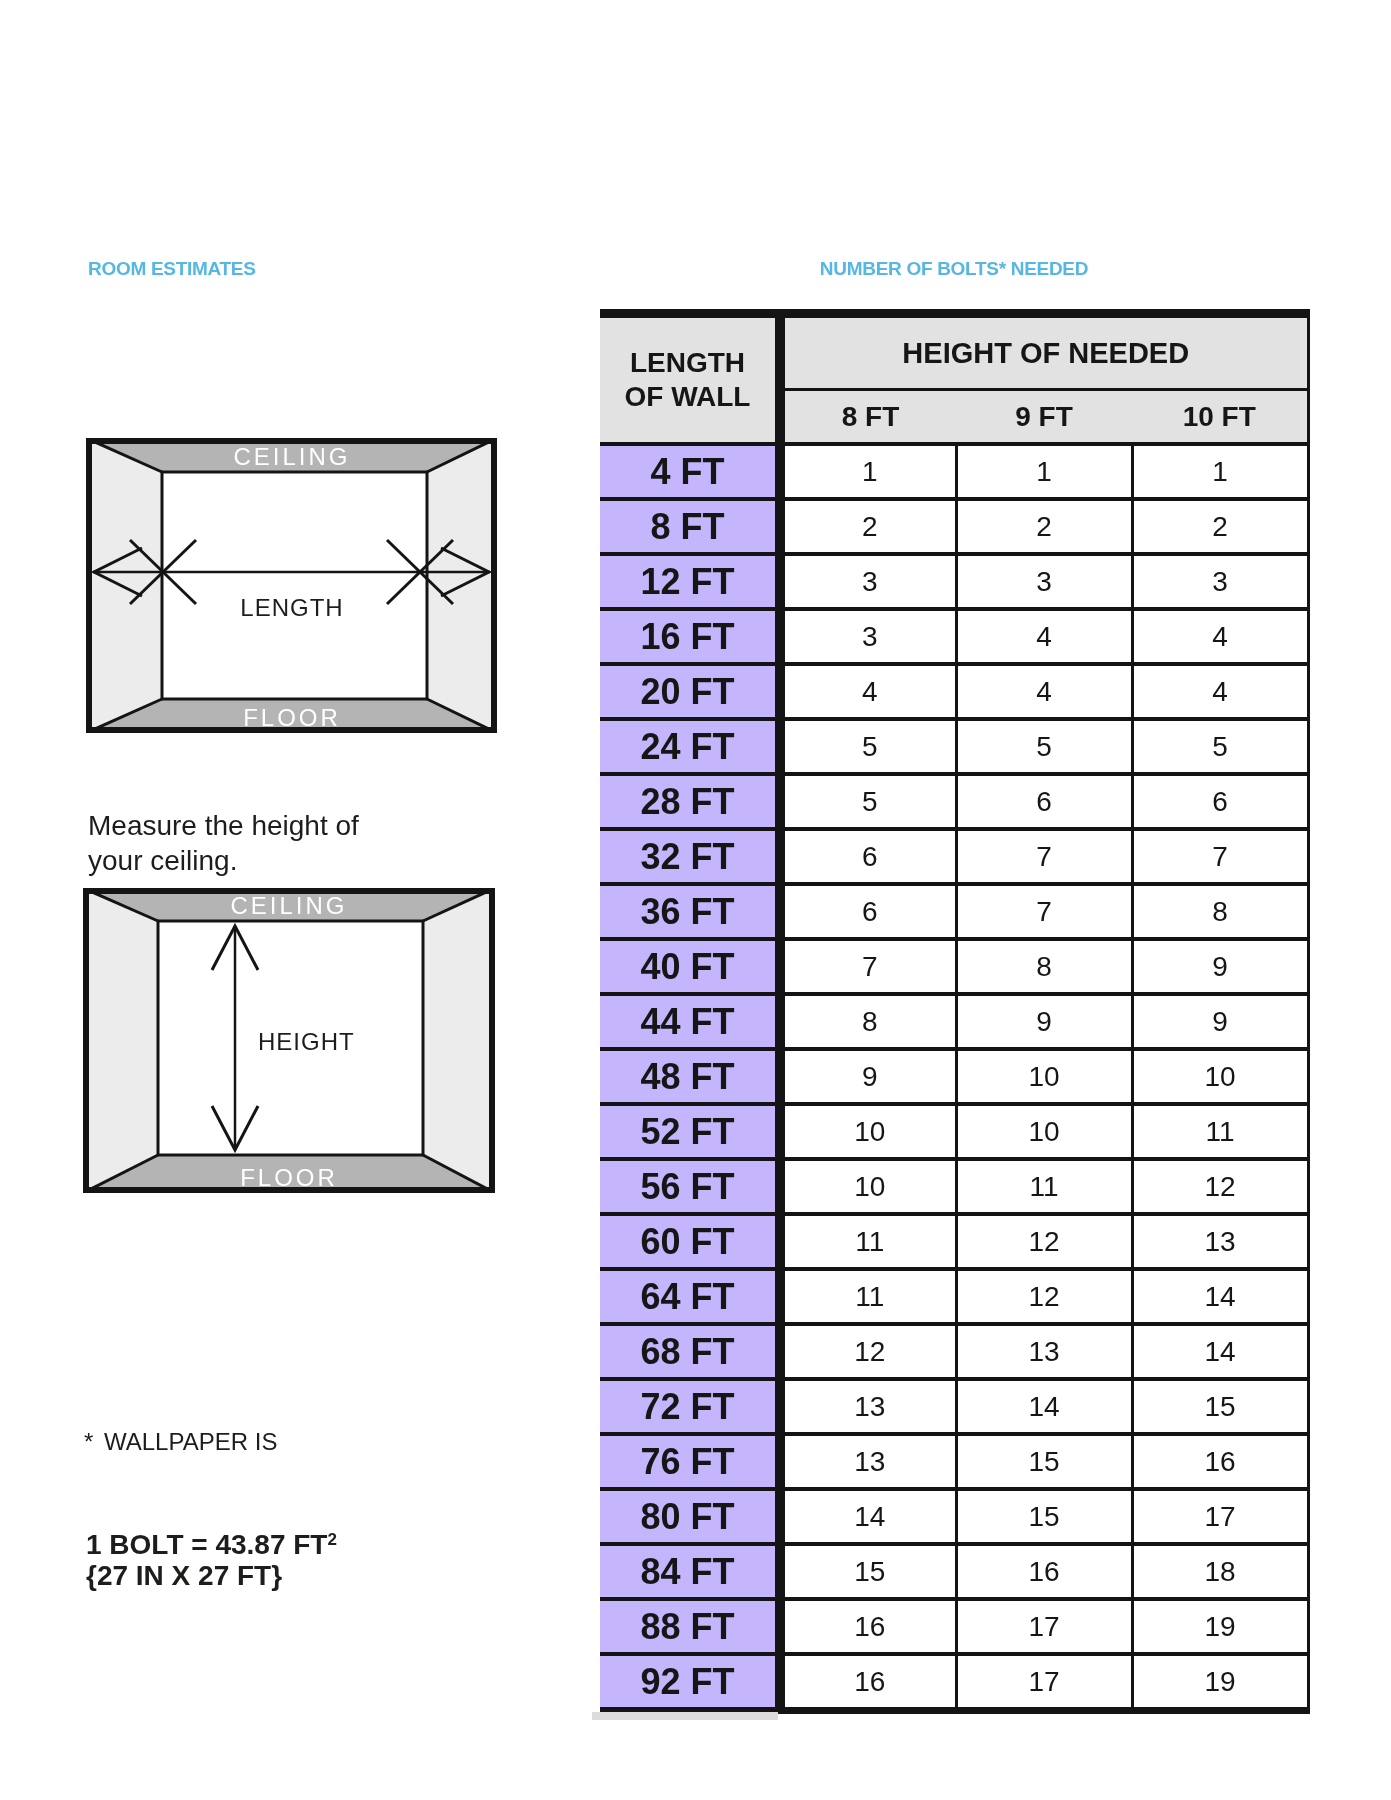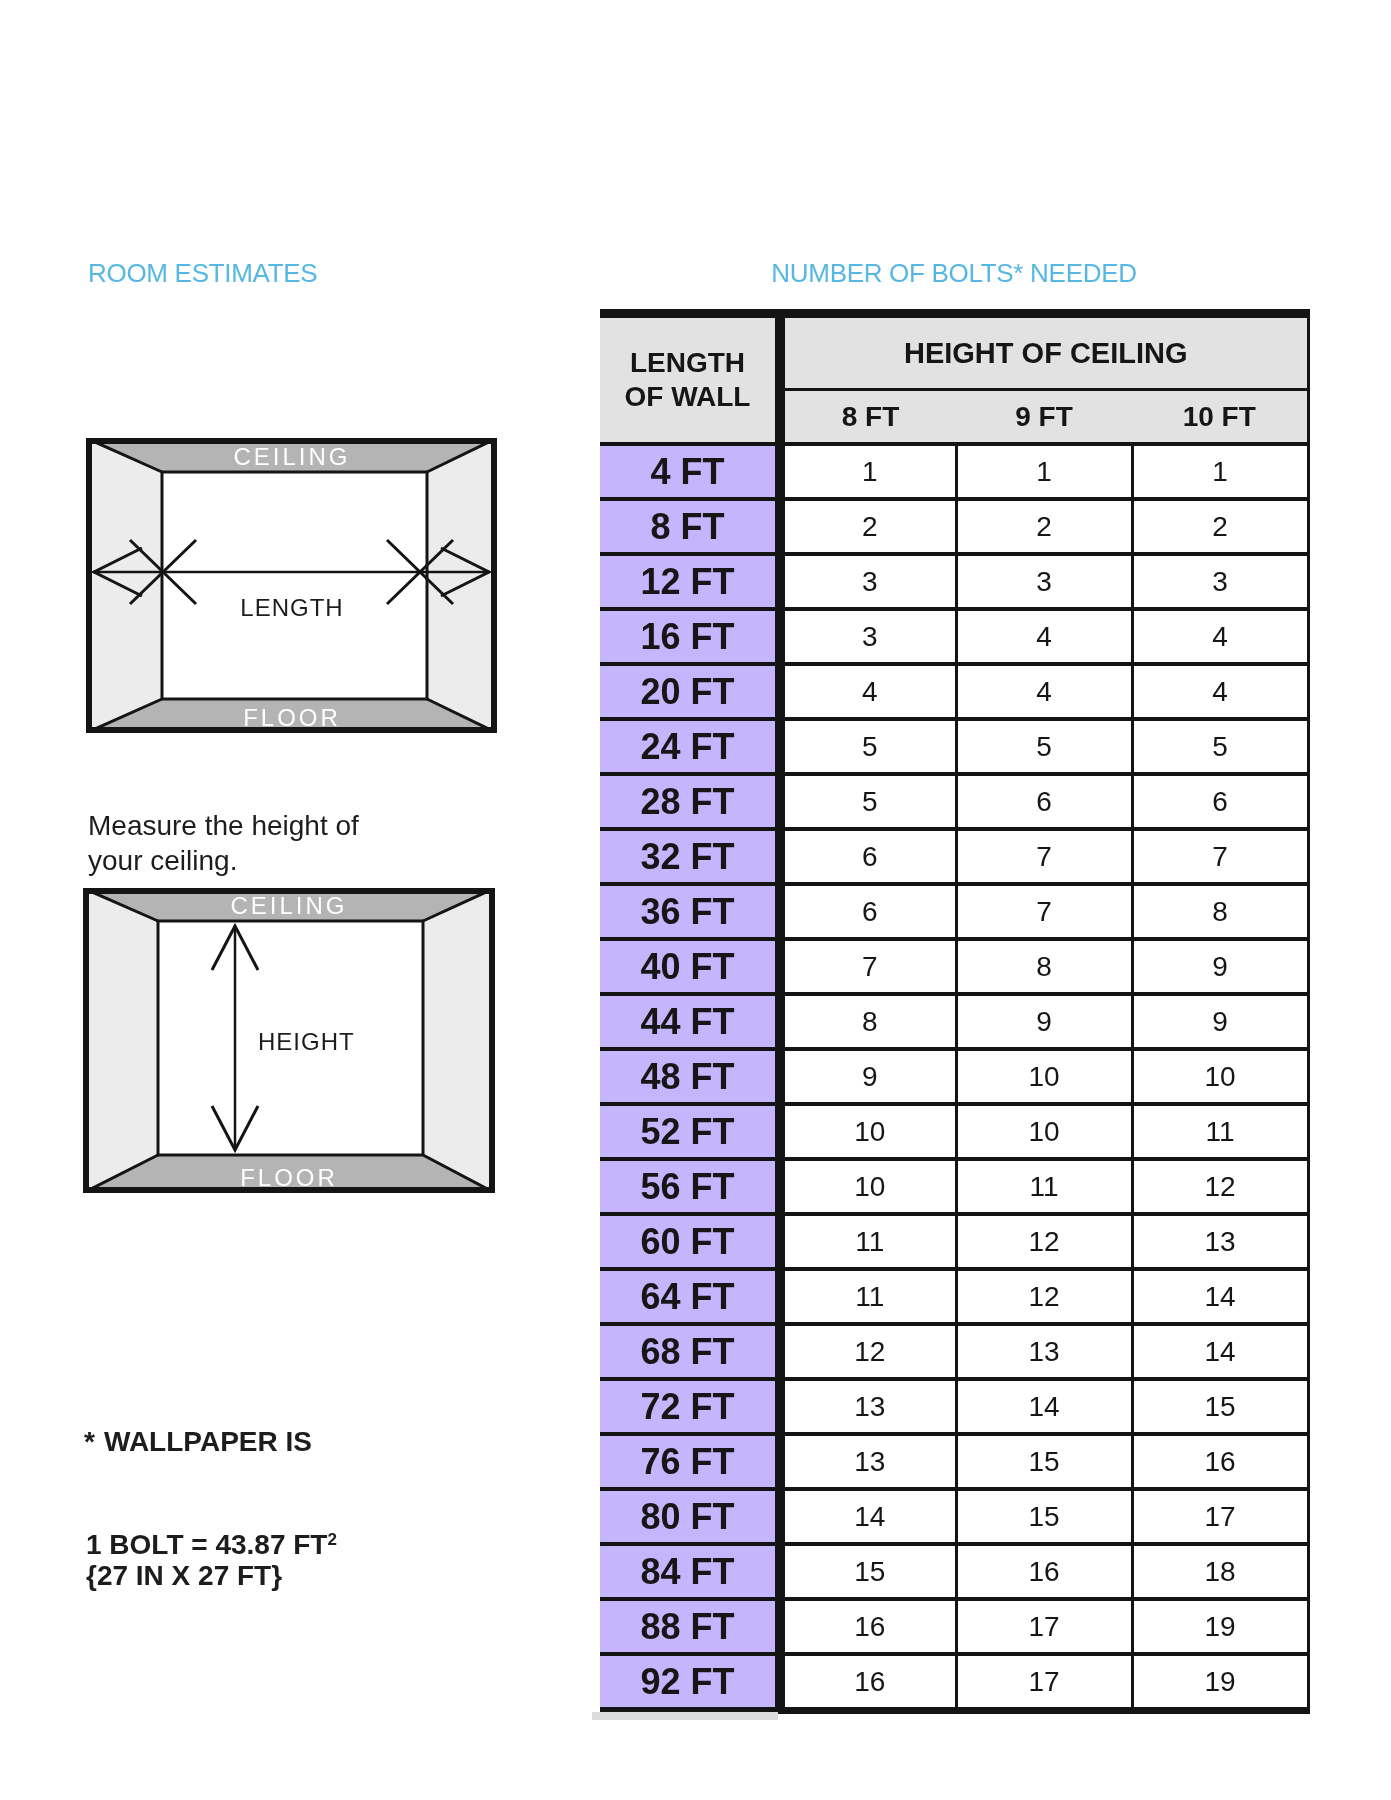--- a/index.html
+++ b/index.html
@@ -2,33 +2,33 @@
 <html><head>
 <meta charset="utf-8">
 <style>
   html,body{margin:0;padding:0;background:#ffffff;}
   body{font-family:"Liberation Sans","DejaVu Sans",sans-serif;color:#1d1d1b;}
   #page{position:relative;width:1391px;height:1800px;background:#ffffff;overflow:hidden;}
 
   
   .main-title{position:absolute;left:88px;top:62px;font-size:52px;font-weight:700;
     color:#55b7e2;letter-spacing:-1.5px;white-space:nowrap;}
-  .section-heading{position:absolute;font-size:26px;font-weight:400;color:#55b7e2;
+  .section-heading{position:absolute;font-size:19px;font-weight:700;color:#55b7e2;
     letter-spacing:-0.3px;white-space:nowrap;}
   #room-estimates-heading{left:88px;top:258px;}
   #table-heading{left:600px;top:258px;width:708px;text-align:center;}
 
   
   .para{position:absolute;left:88px;font-size:28px;line-height:35px;color:#1d1d1b;}
   #para1{top:324px;}
   #para2{top:780px;margin-top:28px;}
   #para3{top:1231px;line-height:34px;}
 
   
-  .footnote{position:absolute;left:84px;top:1426px;font-size:28px;font-weight:700;line-height:32px;}
+  .footnote{position:absolute;left:84px;top:1426px;font-size:24px;font-weight:400;line-height:32px;}
   .fn-star{display:inline-block;width:20px;}
   .fn-line2{padding-left:20px;}
   .bolt-info{position:absolute;left:86px;top:1524px;font-size:28px;font-weight:700;line-height:31px;}
   .bolt-info sup{font-size:17px;vertical-align:9px;}
 
   
   .diagram{position:absolute;}
   #diagram1{left:86px;top:438px;}
   #diagram2{left:83px;top:888px;}
   .diagram text{font-family:"Liberation Sans","DejaVu Sans",sans-serif;}
@@ -134,21 +134,21 @@
         <col style="width:176px">
         <col style="width:176px">
         <col style="width:176px">
       </colgroup>
     <tbody>
       <tr>
         <td class="hdr-corner" rowspan="2">
           <div>LENGTH</div>
           <div>OF WALL</div>
         </td>
-        <td class="hdr-group" colspan="3">HEIGHT OF CEILING</td>
+        <td class="hdr-group" colspan="3">HEIGHT OF NEEDED</td>
       </tr>
       <tr>
         <td class="hdr-sub">8 FT</td>
         <td class="hdr-sub">9 FT</td>
         <td class="hdr-sub">10 FT</td>
       </tr>
     </tbody>
     <tbody id="table-rows">
         <tr>
           <td class="rowhead">4 FT</td>

